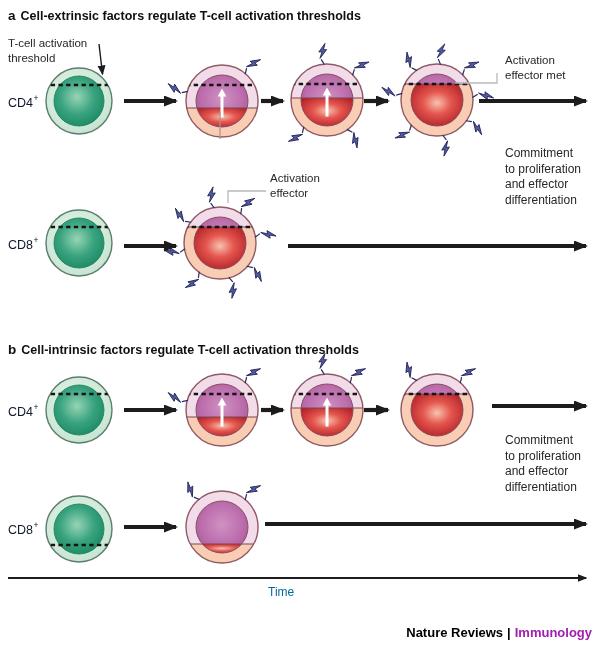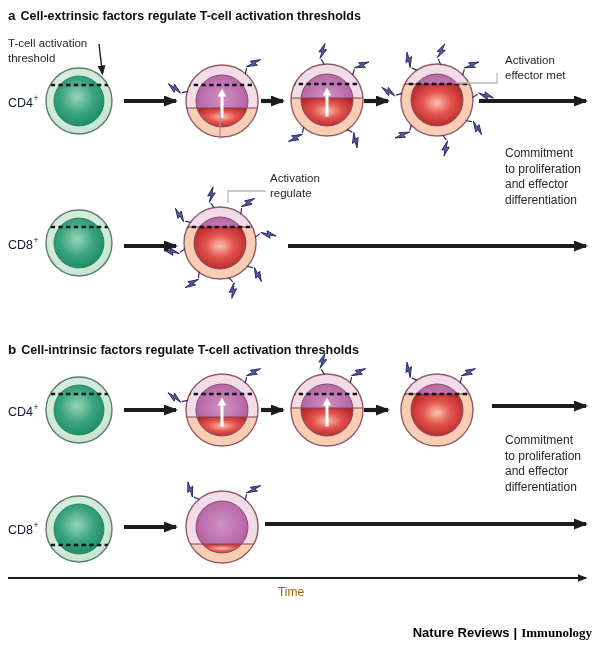--- a/index.html
+++ b/index.html
@@ -5,21 +5,21 @@
   html,body{margin:0;padding:0;background:#fff;}
   #canvas{position:relative;width:600px;height:651px;background:#ffffff;overflow:hidden;
           font-family:"Liberation Sans", sans-serif;}
   #diagram{position:absolute;left:0;top:0;}
   .lbl{position:absolute;font-size:11.5px;line-height:14.5px;color:#2a2627;white-space:nowrap;}
   .ptitle{position:absolute;font-size:12.5px;font-weight:700;color:#0f0f0f;white-space:nowrap;}
   .ptitle .plet{font-size:13.5px;font-weight:800;margin-right:5px;}
   .cell-lbl{position:absolute;font-size:12.5px;color:#0f172a;white-space:nowrap;}
   .cell-lbl sup{font-size:8.5px;position:relative;top:-1px;left:0.5px;}
   .commit{position:absolute;font-size:12px;line-height:15.5px;color:#2a2627;white-space:nowrap;}
-  .time-lbl{position:absolute;font-size:12px;color:#a16207;text-align:center;}
+  .time-lbl{position:absolute;font-size:12px;color:#0369a1;}
   .footer{position:absolute;font-size:13px;font-weight:700;color:#000;white-space:nowrap;}
   .footer .journal{color:#5a4a9f;}
   .footer .sep{padding:0 4px;}
 </style>
 </head>
 <body>
 
 <div id="canvas">
 
   <svg id="diagram" width="600" height="651" viewBox="0 0 600 651">
@@ -229,21 +229,21 @@
     <div>threshold</div>
   </div>
 
   <div class="cell-lbl" style="left:8px;top:94px">
     <span>CD4</span><sup>+</sup>
   </div>
 
 
   <div class="lbl" style="left:270px;top:171px">
     <div>Activation</div>
-    <div>regulate</div>
+    <div>effector</div>
   </div>
 
   <div class="cell-lbl" style="left:8px;top:236px">
     <span>CD8</span><sup>+</sup>
   </div>
 
   <div class="lbl" style="left:505px;top:53px">
     <div>Activation</div>
     <div>effector met</div>
   </div>
@@ -270,16 +270,16 @@
     <div>differentiation</div>
   </div>
 
   <div class="cell-lbl" style="left:8px;top:521px">
     <span>CD8</span><sup>+</sup>
   </div>
 
   <div class="time-lbl" style="left:268px;top:585px;width:46px">Time</div>
 
   <div class="footer" style="right:8px;top:625px">
-    <span>Nature Reviews</span><span class="sep">|</span><span class="journal" style="color: #000000; font-family: Liberation Serif, serif;">Immunology</span>
+    <span>Nature Reviews</span><span class="sep">|</span><span class="journal" style="color: #a21caf;">Immunology</span>
   </div>
 
 </div>
 
 </body></html>

